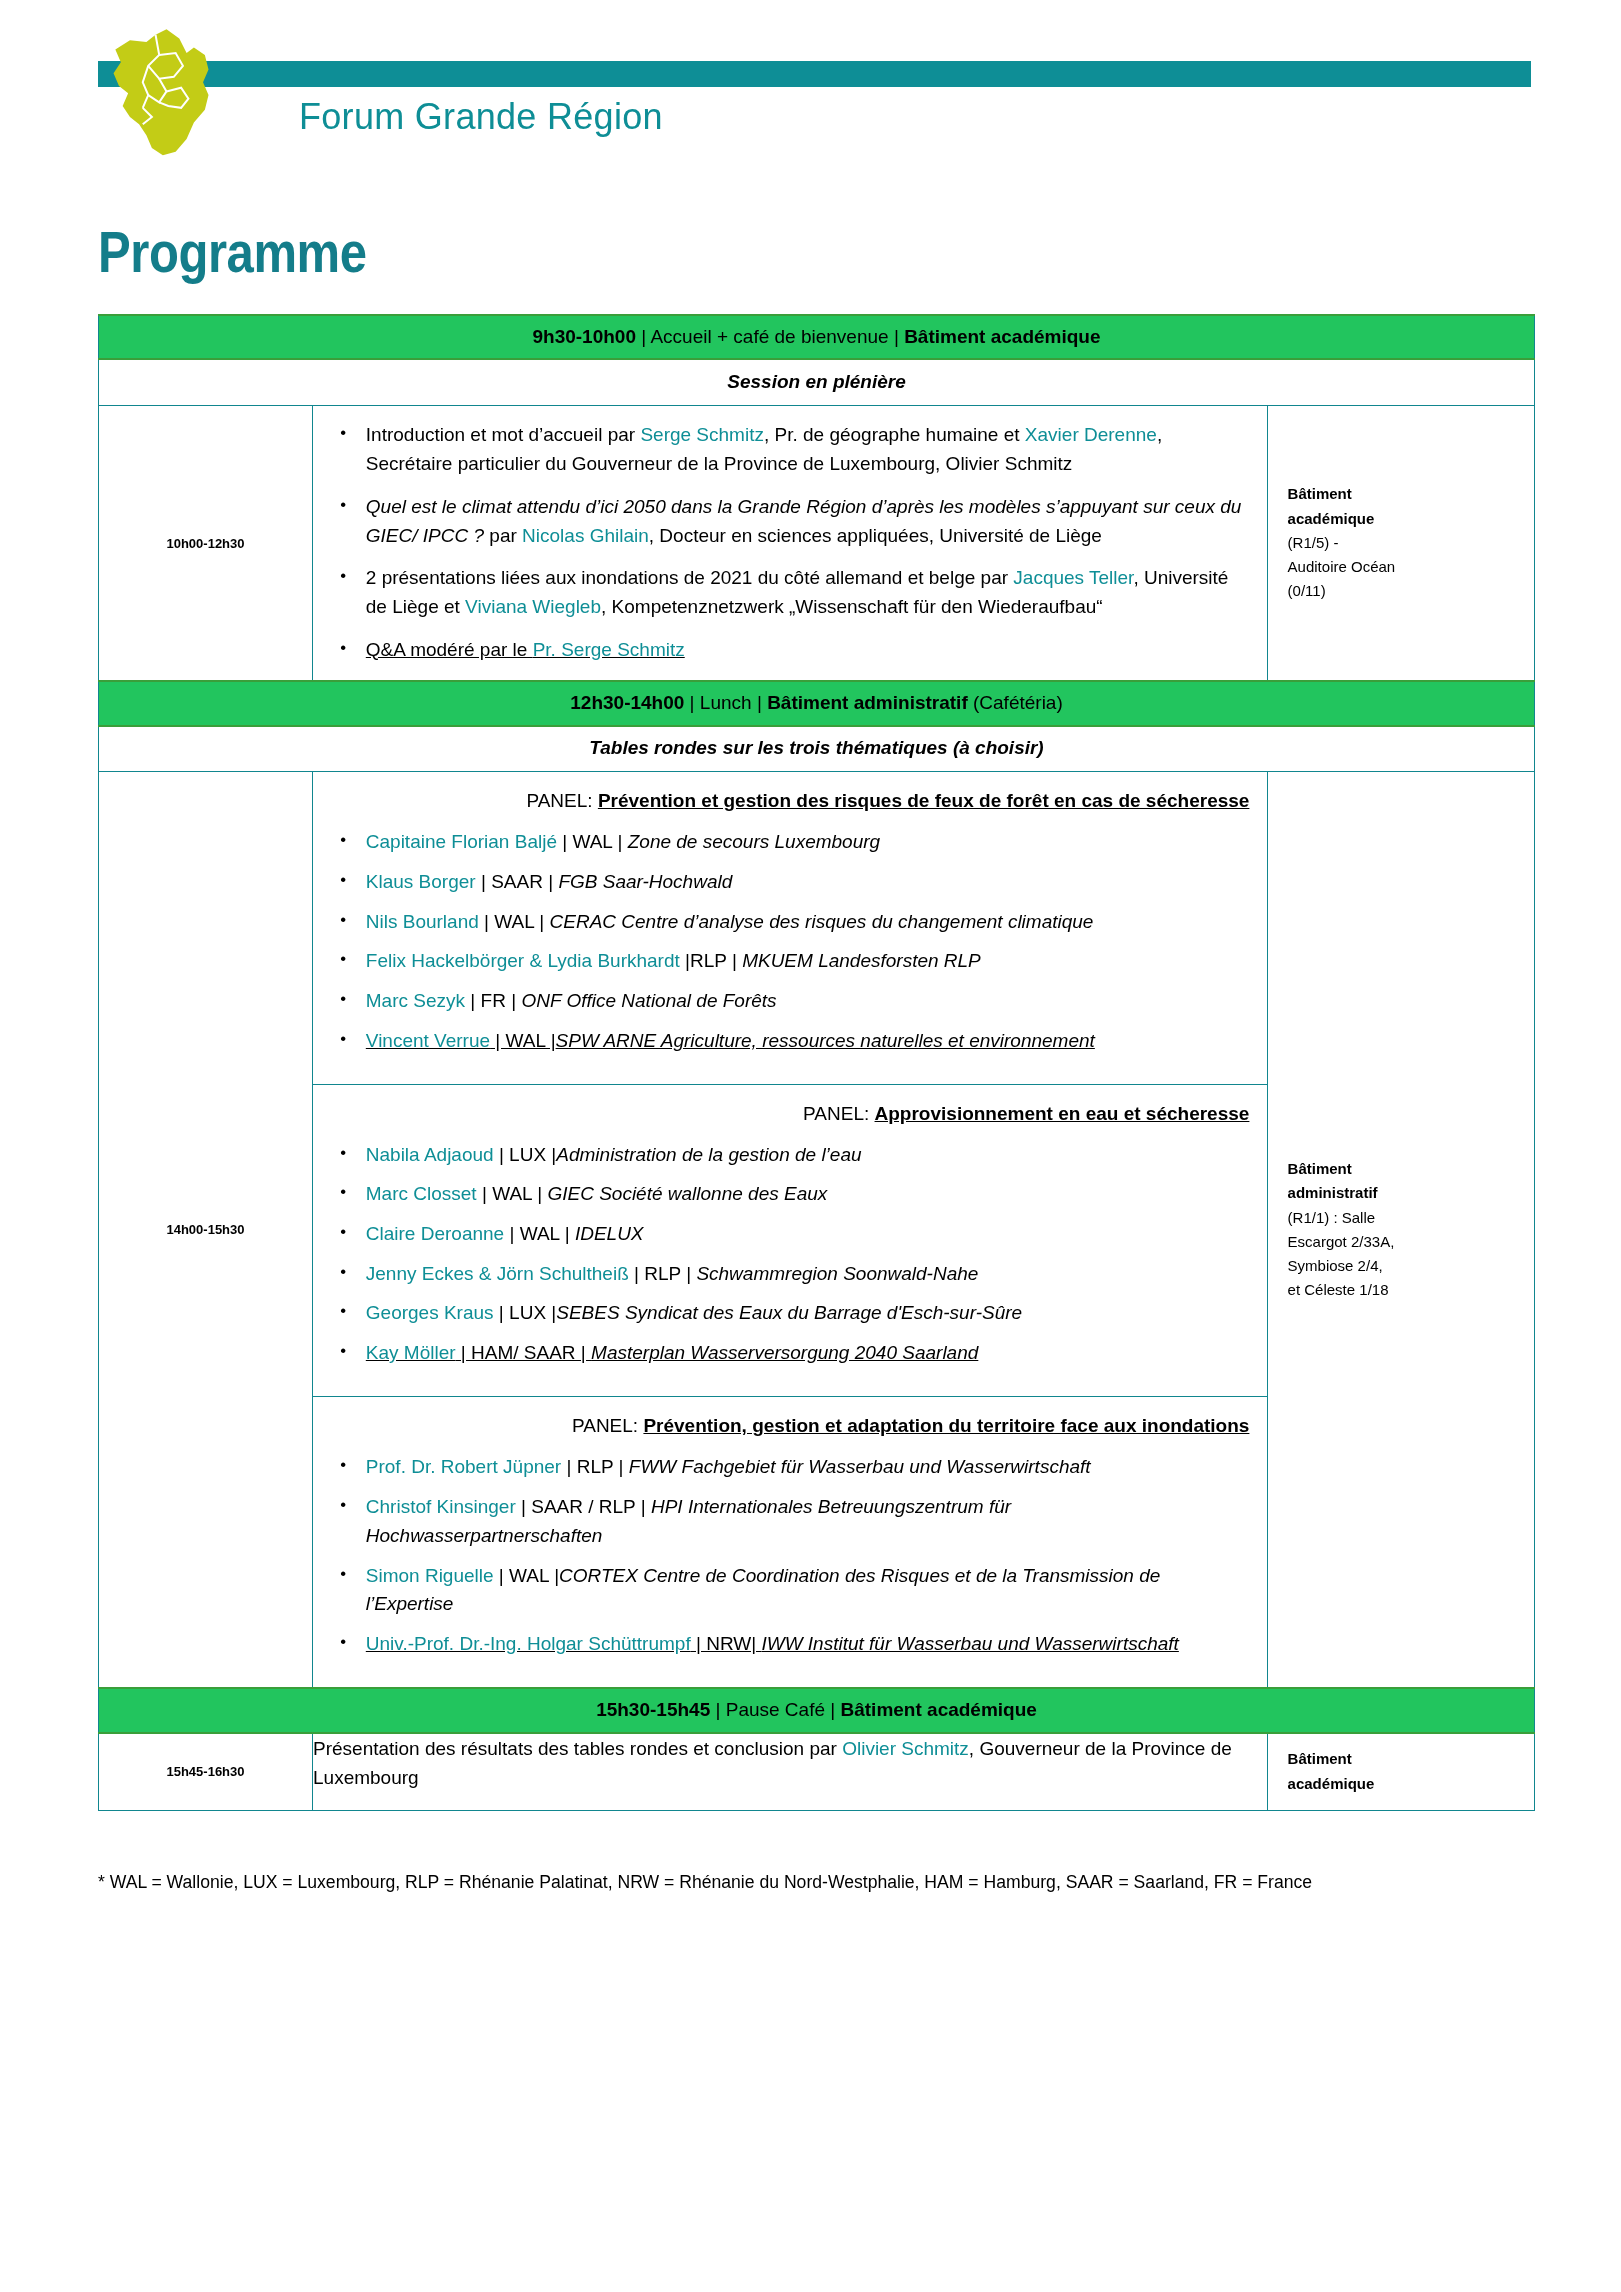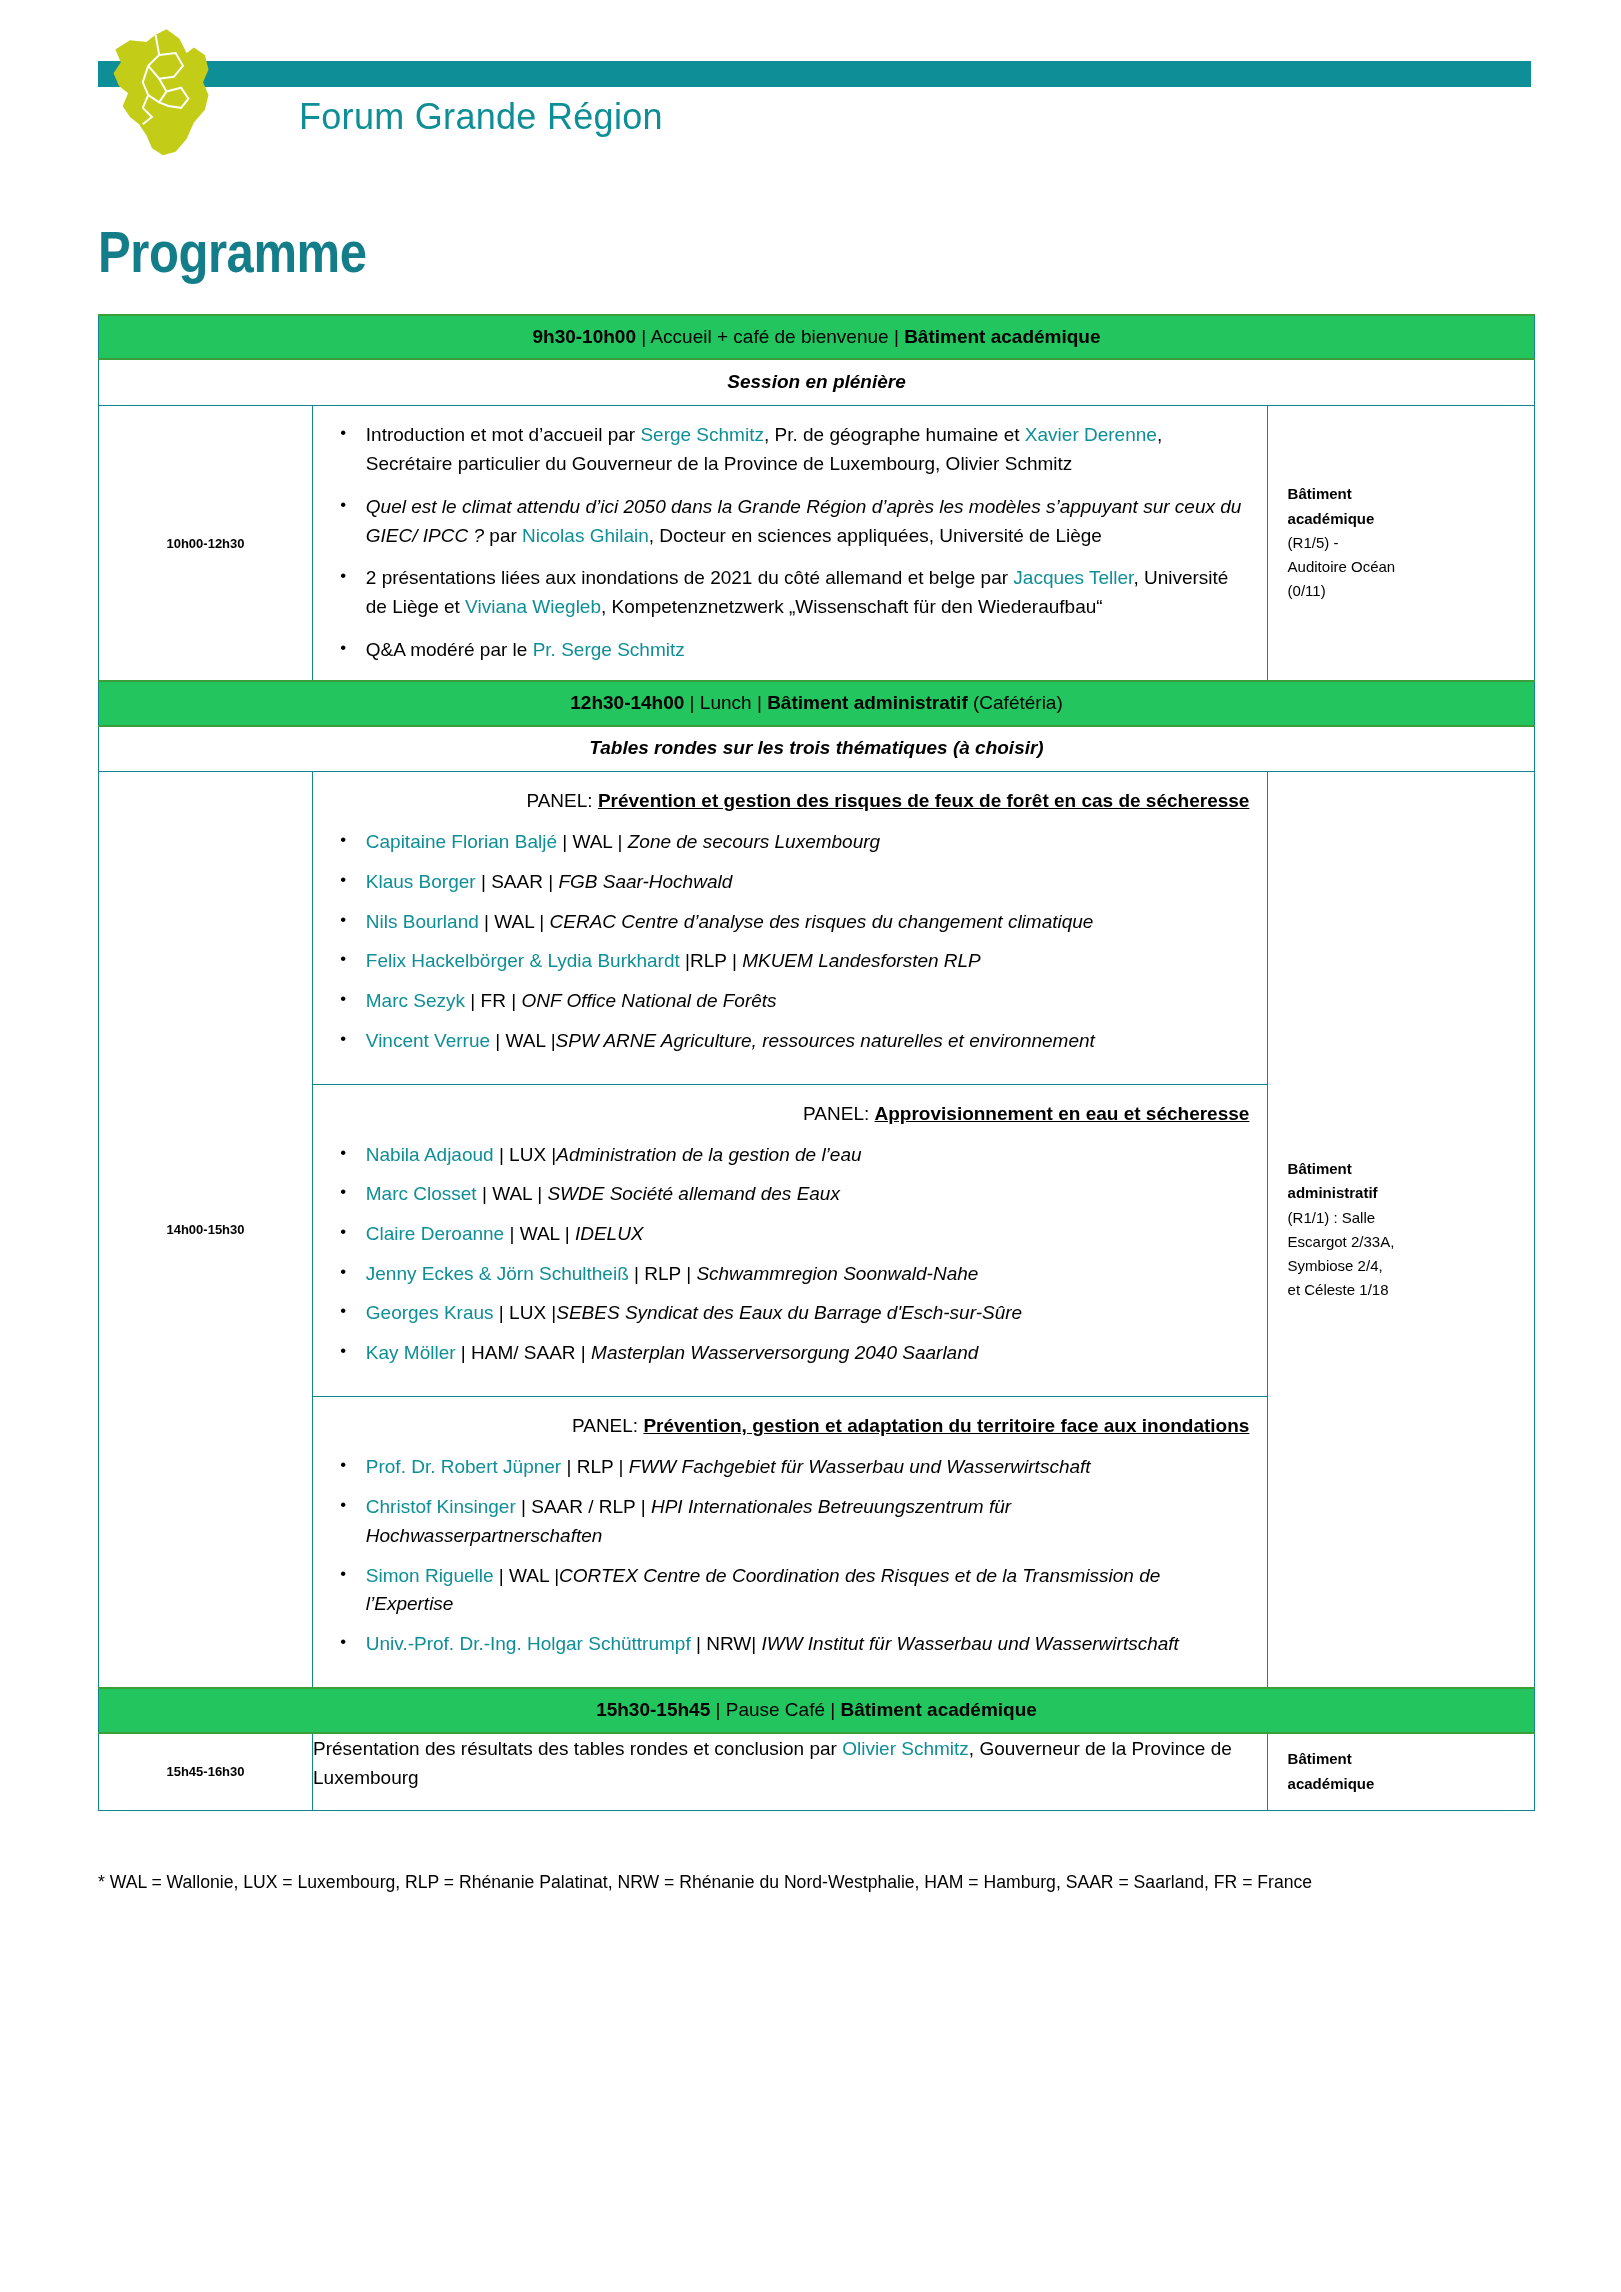--- a/index.html
+++ b/index.html
@@ -128,21 +128,21 @@
     margin: 0;
     padding: 0 0 0 43px;
     list-style: none;
   }
   ul.bullets li {
     position: relative;
     margin: 0 0 13.7px 0;
     line-height: 1.52;
     font-size: 19px;
   }
-  ul.bullets li:last-child { margin-bottom: 0; }
+  ul.bullets li:last-child { margin-bottom: 0; text-decoration: underline; }
   ul.bullets li::before {
     content: "\2022";
     position: absolute;
     left: -25.5px;
     top: -1px;
     font-size: 16.7px;
     color: #000;
   }
 
   .name { color: #0e8e96; }
@@ -264,21 +264,21 @@
                   <li><span class="name">Nils Bourland</span><span> | WAL | </span><span class="itn">CERAC Centre d’analyse des risques du changement climatique</span></li>
                   <li><span class="name">Felix Hackelbörger &amp; Lydia Burkhardt</span><span> |RLP | </span><span class="itn">MKUEM Landesforsten RLP</span></li>
                   <li><span class="name">Marc Sezyk</span><span> | FR | </span><span class="itn">ONF Office National de Forêts</span></li>
                   <li><span class="name">Vincent Verrue</span><span> | WAL |</span><span class="itn">SPW ARNE Agriculture, ressources naturelles et environnement</span></li>
                 </ul>
               </div>
               <div class="panel-block">
                 <div class="panel-title"><span>PANEL: </span><span class="ptext">Approvisionnement en eau et sécheresse</span></div>
                 <ul class="bullets">
                   <li><span class="name">Nabila Adjaoud</span><span> | LUX |</span><span class="itn">Administration de la gestion de l’eau</span></li>
-                  <li><span class="name">Marc Closset</span><span> | WAL | </span><span class="itn">SWDE Société allemand des Eaux</span></li>
+                  <li><span class="name">Marc Closset</span><span> | WAL | </span><span class="itn">GIEC Société wallonne des Eaux</span></li>
                   <li><span class="name">Claire Deroanne</span><span> | WAL | </span><span class="itn">IDELUX</span></li>
                   <li><span class="name">Jenny Eckes &amp; Jörn Schultheiß</span><span> | RLP | </span><span class="itn">Schwammregion Soonwald-Nahe</span></li>
                   <li><span class="name">Georges Kraus</span><span> | LUX |</span><span class="itn">SEBES Syndicat des Eaux du Barrage d'Esch-sur-Sûre</span></li>
                   <li><span class="name">Kay Möller</span><span> | HAM/ SAAR | </span><span class="itn">Masterplan Wasserversorgung 2040 Saarland</span></li>
                 </ul>
               </div>
               <div class="panel-block">
                 <div class="panel-title"><span>PANEL: </span><span class="ptext">Prévention, gestion et adaptation du territoire face aux inondations</span></div>
                 <ul class="bullets">
                   <li><span class="name">Prof. Dr. Robert Jüpner</span><span> | RLP | </span><span class="itn">FWW Fachgebiet für Wasserbau und Wasserwirtschaft</span></li>

